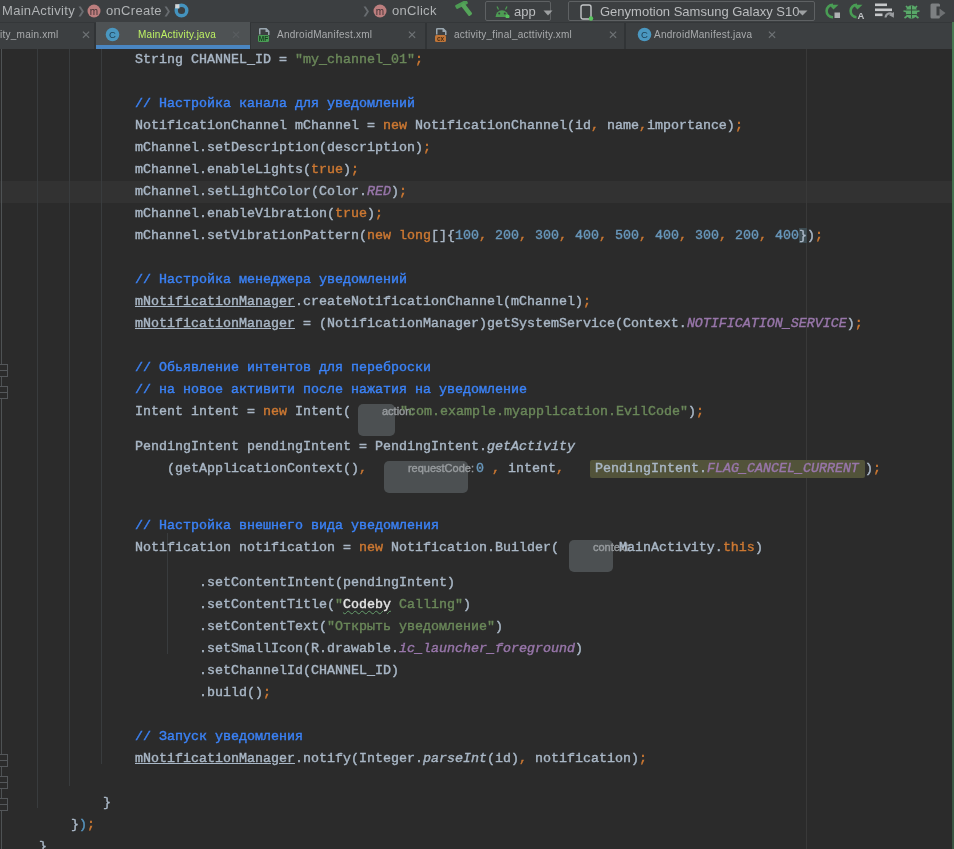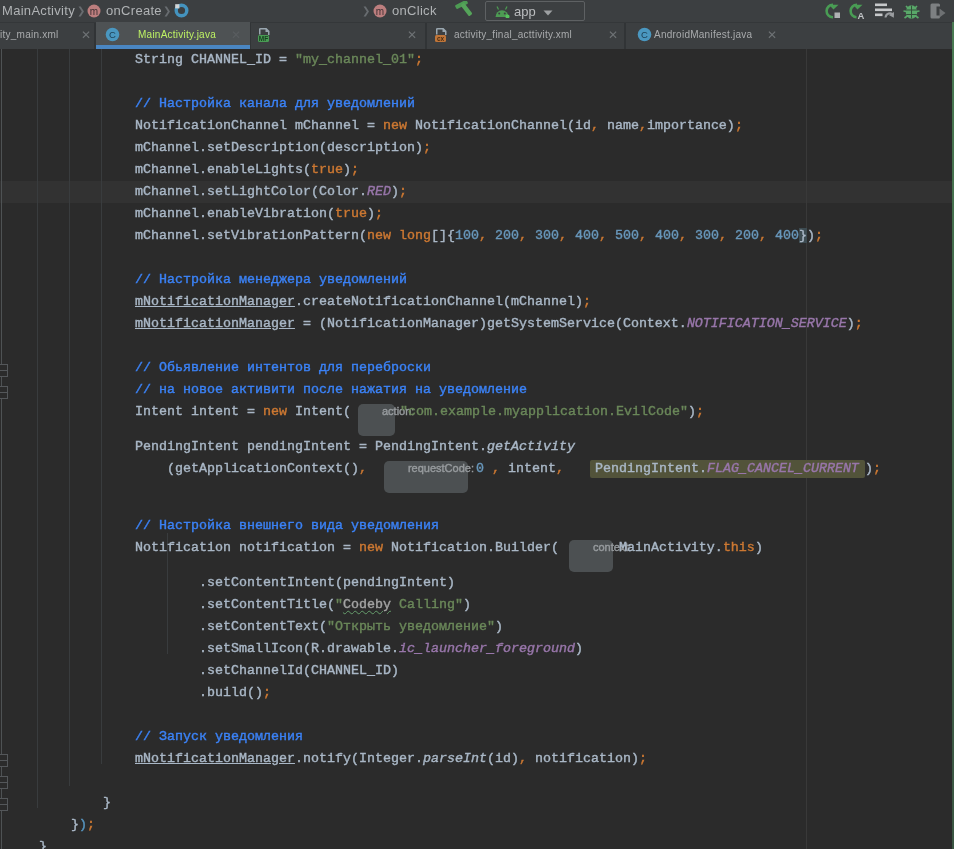--- a/index.html
+++ b/index.html
@@ -30,21 +30,21 @@
   #gutterline { position:absolute; left:1px; top:0; width:1px; height:800px; background:#4e5254; }
 
   pre.code { position:absolute; left:7px; top:0; font-family:"Liberation Mono", monospace; font-size:13.3333px; line-height:22px; color:#a9b7c6; -webkit-text-stroke:0.4px; }
   .o { color:#cc7832; }
   .s { color:#6a8759; }
   .c { color:#3b82f6; }
   .n { color:#6897bb; }
   .p { color:#9876aa; font-style:italic; }
   .it { font-style:italic; }
   .u { text-decoration:underline; }
-  .wavy { text-decoration:underline wavy #659c6b; text-decoration-thickness:1px; text-underline-offset:2px; color:#a3a3a3; }
+  .wavy { text-decoration:underline wavy #659c6b; text-decoration-thickness:1px; text-underline-offset:2px; color:#e5e5e5; }
   .hint { display:inline-block; background:#4c5052; color:#979b9e; font-family:"Liberation Sans",sans-serif; font-size:11px; border-radius:5px; text-align:center; vertical-align:baseline; height:32px; line-height:15px;padding-left:24px; }
   .hl { background:#52533a; border-radius:2px; }
   .bb { color:#5693bd; }
 
   
   .fold { position:absolute; left:0; width:8px; height:13px; border:1px solid #54575a; border-left:none; background:#2b2b2b; }
   .fold:after { content:""; position:absolute; left:0; right:0; top:5px; height:1px; background:#54575a; }
 
   #greenedge { position:absolute; left:951.5px; top:22px; width:2.5px; height:827px; background:linear-gradient(180deg,#497a52 0%,#42674a 40%,#3a5542 100%); filter:blur(0.4px); }
 </style>
@@ -69,35 +69,45 @@
       <circle cx="7" cy="7" r="6.5" fill="#bc7e7e"></circle>
       <text x="7" y="10.5" font-size="10" font-family="Liberation Sans" fill="#403134" text-anchor="middle">m</text>
     </svg>
   <span class="crumb" style="left:392px;">onClick</span>
 
   <svg class="cicon" style="left:454px; top:1px;" width="22" height="20" viewBox="0 0 22 20">
     <rect x="1" y="1.3" width="13" height="4.4" rx="1.2" fill="#4d9b53" transform="rotate(-27 7.5 3.5)"></rect>
     <rect x="10.3" y="1.5" width="4.4" height="14" rx="1.2" fill="#55a45a" transform="rotate(-38 12.5 8.5)"></rect>
   </svg>
 
-  <div class="combo" style="left:485px; width:100px;">
+  <div class="combo" style="left:485px; width:66px;">
     <svg style="position:absolute;left:8px;top:4px;" width="16" height="12" viewBox="0 0 16 12">
         <path d="M1.5 11 a6.5 6.8 0 0 1 13 0 z" fill="#4d9b53"></path>
         <line x1="4.5" y1="3.5" x2="3" y2="0.5" stroke="#4d9b53" stroke-width="1.3"></line>
         <line x1="11.5" y1="3.5" x2="13" y2="0.5" stroke="#4d9b53" stroke-width="1.3"></line>
         <circle cx="5.2" cy="7.5" r="1" fill="#3c3f41"></circle>
         <circle cx="10.8" cy="7.5" r="1" fill="#3c3f41"></circle>
         <circle cx="13.5" cy="10.5" r="2" fill="#57c45c"></circle>
       </svg>
     <span style="position:absolute;left:28px;top:1px;">app</span>
     <svg style="position:absolute;left:57px;top:8px;" width="10" height="6">
         <path d="M0.5 0.5 L9.5 0.5 L5 5.5 z" fill="#9da0a2"></path>
       </svg>
   </div>
 
+  <div class="combo" style="left:568px; width:247px;">
+    <svg style="position:absolute;left:11px;top:2px;" width="14" height="17" viewBox="0 0 14 17">
+        <rect x="1" y="1" width="10" height="14" rx="2" fill="none" stroke="#c3c6c8" stroke-width="1.4"></rect>
+        <circle cx="11" cy="14.5" r="2.2" fill="#57c45c"></circle>
+      </svg>
+    <span style="position:absolute;left:31px;top:1px;">Genymotion Samsung Galaxy S10</span>
+    <svg style="position:absolute;left:228px;top:8px;" width="11" height="6">
+        <path d="M0.5 0.5 L10.5 0.5 L5.5 5.5 z" fill="#9da0a2"></path>
+      </svg>
+  </div>
 
   <svg class="cicon" style="left:824px; top:2px;" width="18" height="18" viewBox="0 0 18 18">
     <path d="M15 9 A6.2 6.2 0 1 1 9 2.8" fill="none" stroke="#499c54" stroke-width="2.6"></path>
     <path d="M5 2.8 L14.5 2.8 L9.5 7.5 z" fill="#499c54"></path>
     <rect x="9" y="9" width="8" height="8" fill="#3c3f41"></rect>
       <rect x="10.5" y="10.5" width="5.5" height="5.5" fill="#afb1b3"></rect>
   </svg>
   <svg class="cicon" style="left:848px; top:2px;" width="18" height="18" viewBox="0 0 18 18">
     <path d="M15 9 A6.2 6.2 0 1 1 9 2.8" fill="none" stroke="#499c54" stroke-width="2.6"></path>
     <path d="M5 2.8 L14.5 2.8 L9.5 7.5 z" fill="#499c54"></path>
@@ -138,20 +148,21 @@
       <text x="7.5" y="11.3" font-size="9.5" font-family="Liberation Sans" fill="#1b3e52" text-anchor="middle">C</text>
     </svg>
   <span class="tab" style="left:138px; color:#bef264;">MainActivity.java</span>
   <span class="tab tabx" style="left:231px; color:#595d60;">✕</span>
 
   <svg class="cicon" style="left:257px; top:5px; position:absolute;" width="15" height="16" viewBox="0 0 15 16">
     <path d="M3.5 1 h6 l3 3 v4 h-1.5 V5 H8.5 V2.5 h-5 v5 H2 V1.5 z" fill="#9aa7b0"></path>
     <rect x="1" y="8" width="11" height="7" rx="1.5" fill="#499c54"></rect>
     <text x="6.5" y="13.8" font-size="6.5" font-family="Liberation Sans" fill="#173f1f" text-anchor="middle" font-weight="bold">MF</text>
   </svg>
+  <span class="tab" style="left:277px;">AndroidManifest.xml</span>
   <span class="tab tabx" style="left:407px;">✕</span>
 
   <svg class="cicon" style="left:434px; top:5px; position:absolute;" width="15" height="16" viewBox="0 0 15 16">
     <path d="M3.5 1 h6 l3 3 v4 h-1.5 V5 H8.5 V2.5 h-5 v5 H2 V1.5 z" fill="#9aa7b0"></path>
     <rect x="1" y="8" width="11" height="7" rx="1.5" fill="#bf7539"></rect>
     <text x="6.5" y="13.8" font-size="6.5" font-family="Liberation Sans" fill="#4a2c10" text-anchor="middle" font-weight="bold">cx</text>
   </svg>
   <span class="tab" style="left:454px;">activity_final_acttivity.xml</span>
   <span class="tab tabx" style="left:608px;">✕</span>
 

